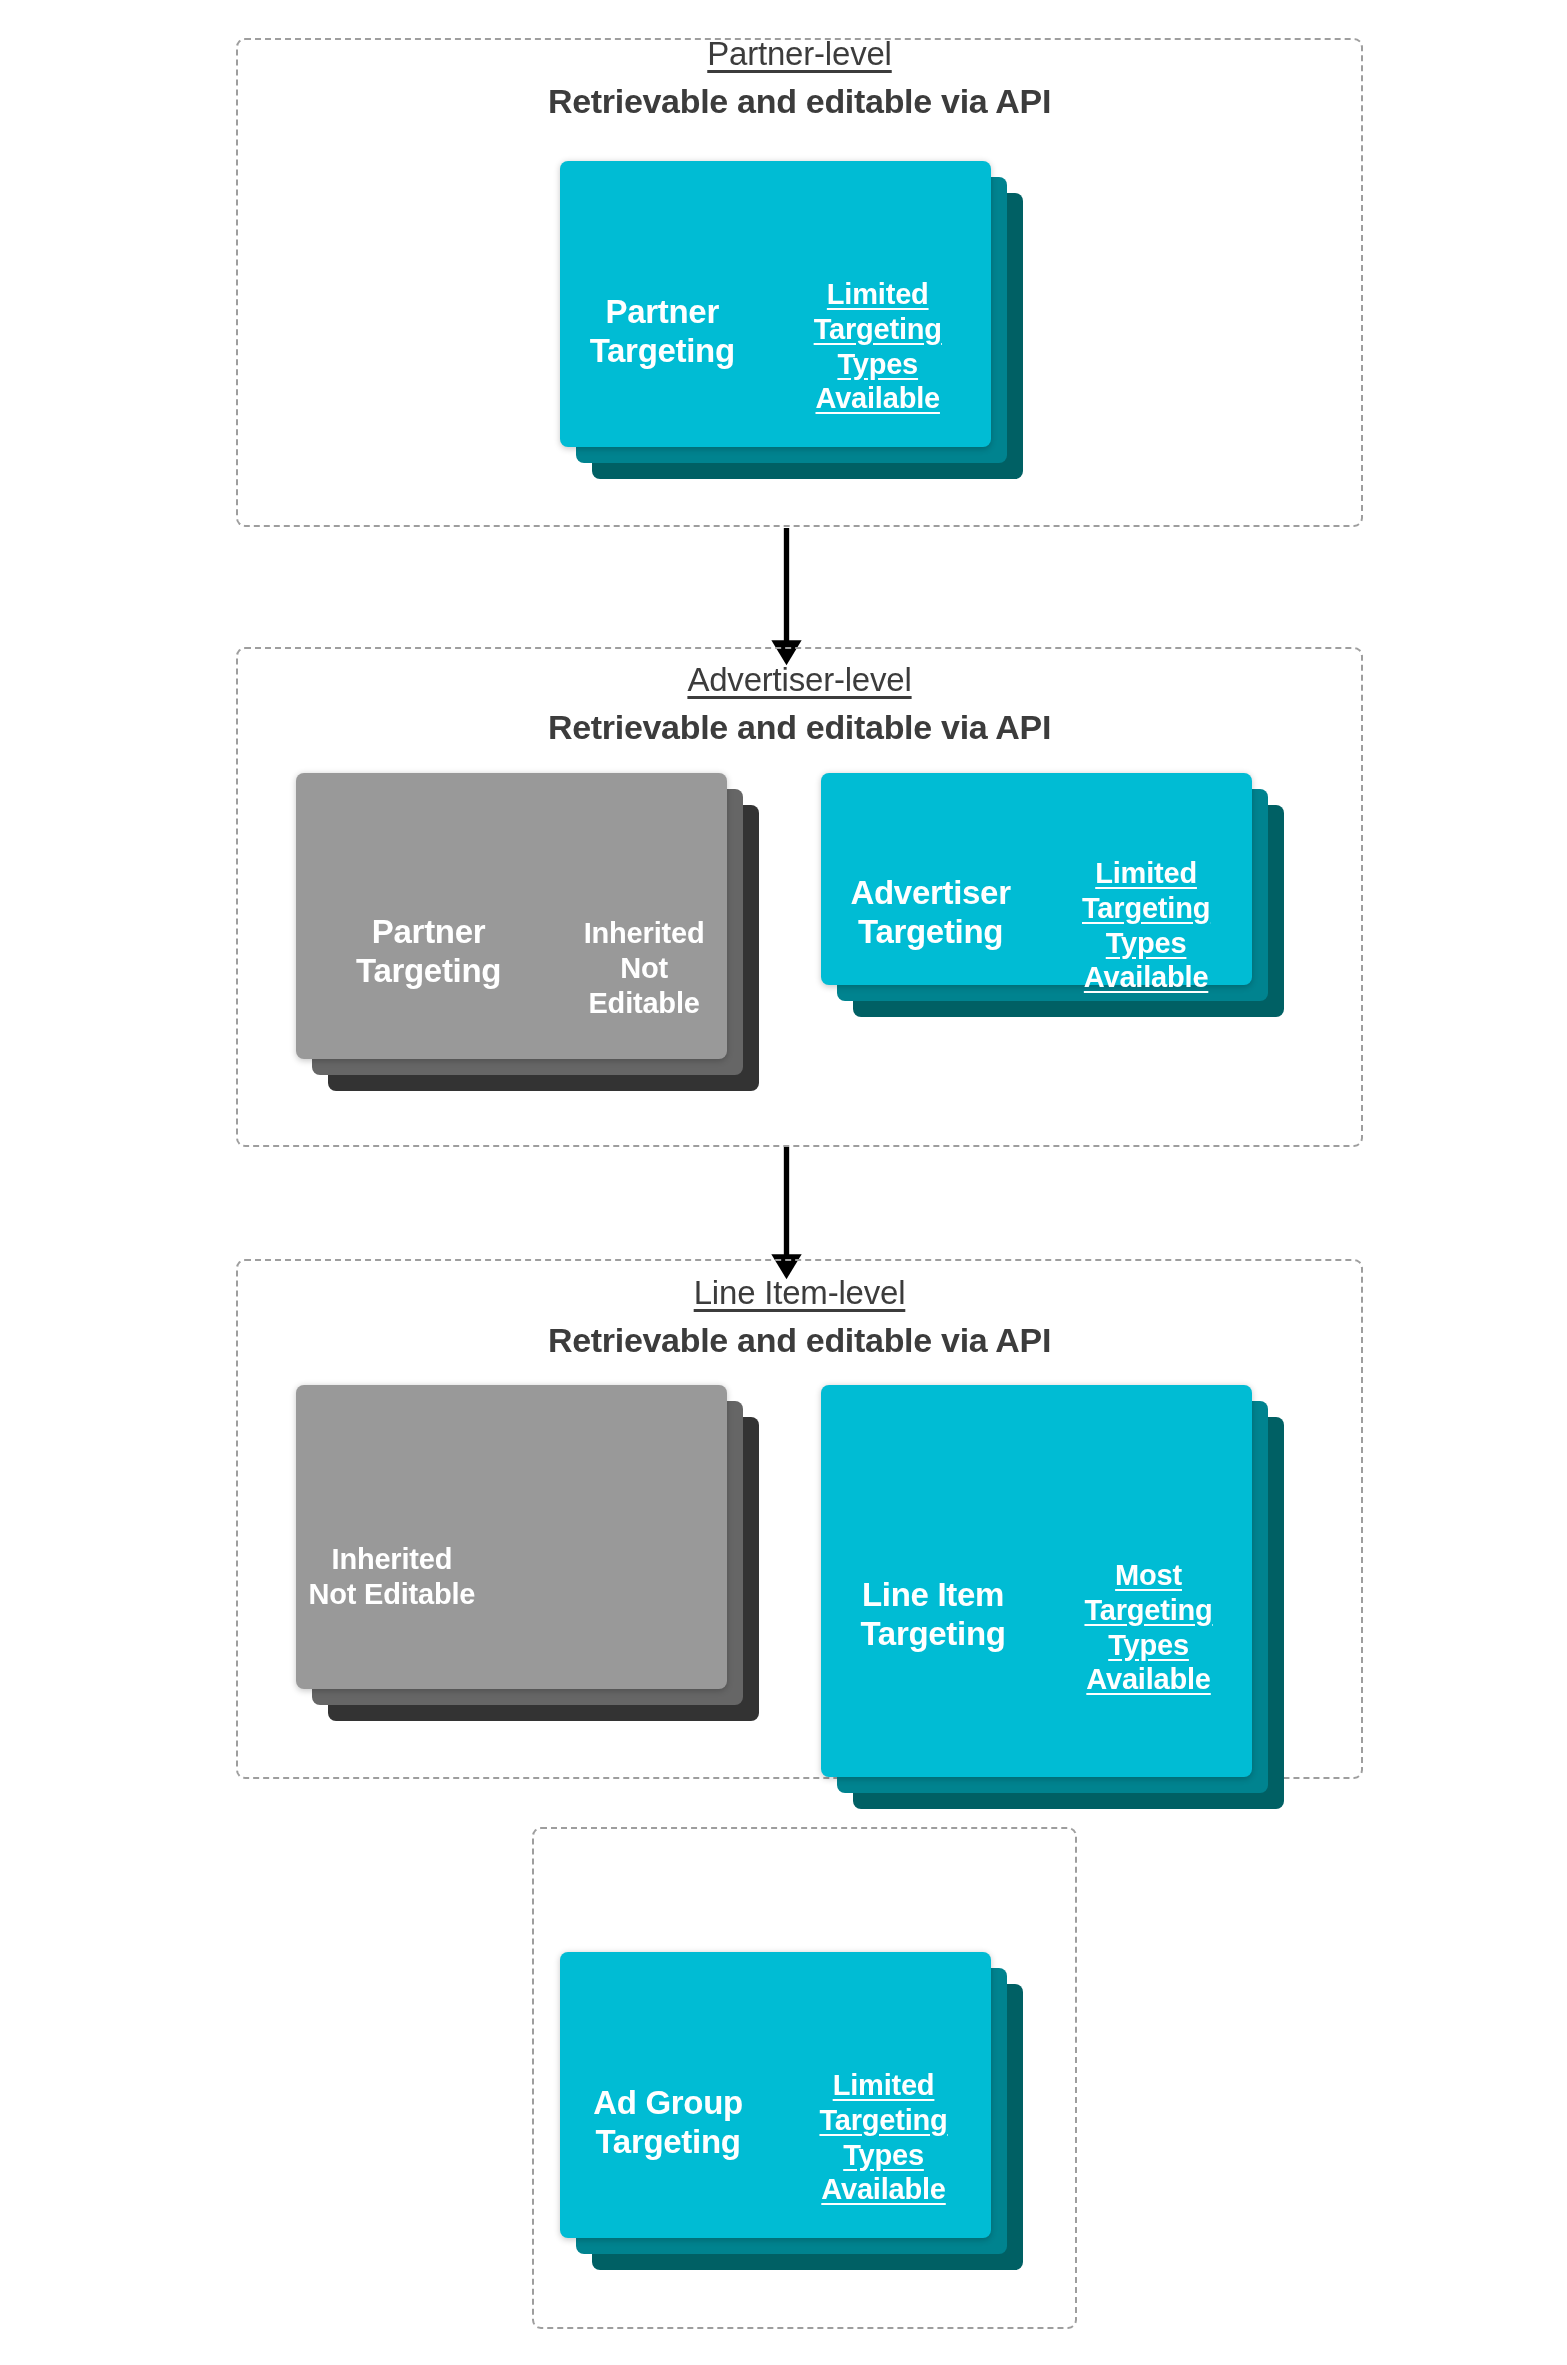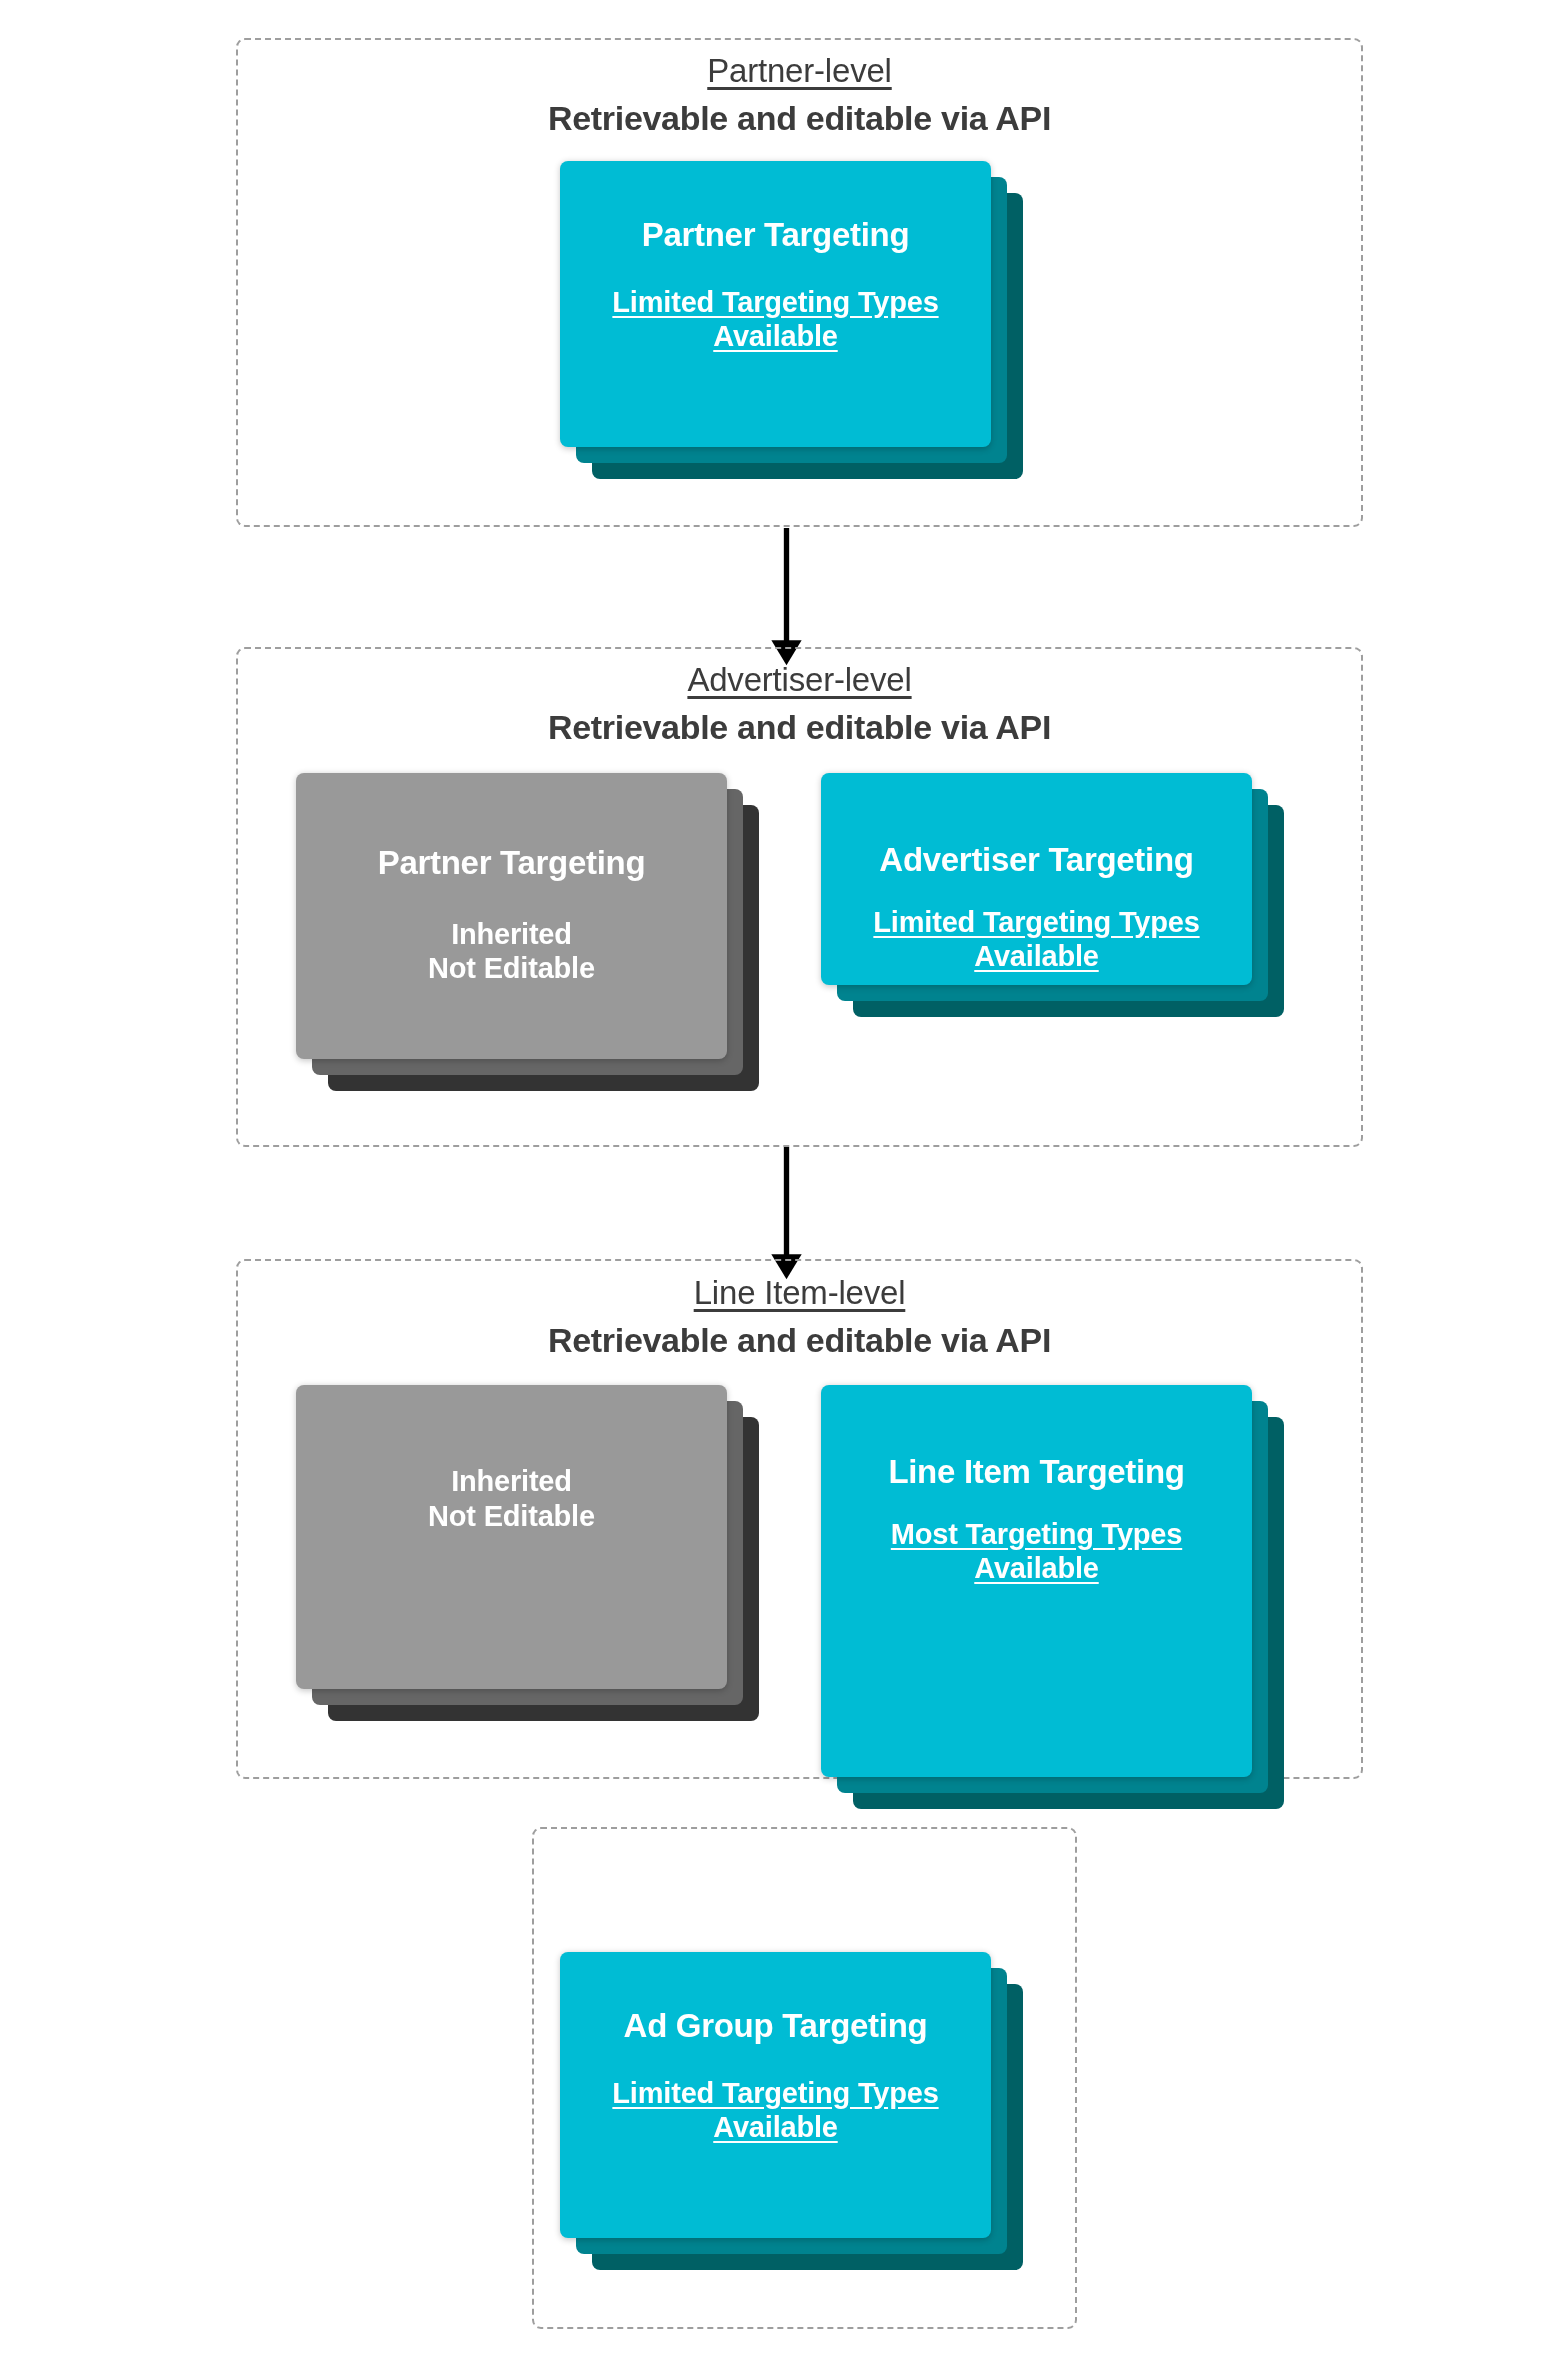--- a/index.html
+++ b/index.html
@@ -72,21 +72,21 @@
     right: -32px; bottom: -32px;
   }
   .deck .layer.back1 {
     left: 16px;  top: 16px;
     right: -16px; bottom: -16px;
   }
   .deck .layer.front {
     left: 0; top: 0; right: 0; bottom: 0;
     box-shadow: 0 1.8px 6.3px rgba(0,0,0,0.22);
     display: flex;
-    flex-direction: column;
+    flex-direction: row;
     align-items: center;
     justify-content: flex-start;
   }
 
   
   .deck.cyan .back2 { background: #006064; }
   .deck.cyan .back1 { background: #00838f; }
   .deck.cyan .front { background: #00bcd4; }
 
   
@@ -124,21 +124,21 @@
     position: absolute;
   }
 </style>
 </head>
 <body>
 
 <div id="diagram">
 
   <div class="level-box" style="left:236px; top:38px; width:1127px; height:489px;"></div>
 
-  <div class="level-heading" style="left:236px; top:52px; width:1127px;">
+  <div class="level-heading" style="left:236px; top:35px; width:1127px;">
     <span class="level-name">Partner-level</span>
     <span class="level-api">Retrievable and editable via API</span>
   </div>
 
   <div class="deck cyan" style="left:560px; top:161px; width:431px; height:286px;">
     <div class="layer back2"></div>
     <div class="layer back1"></div>
     <div class="layer front" style="padding-top:55px;">
       <div class="card-title">Partner Targeting</div>
       <div class="card-sub linked" style="margin-top:30px;">

